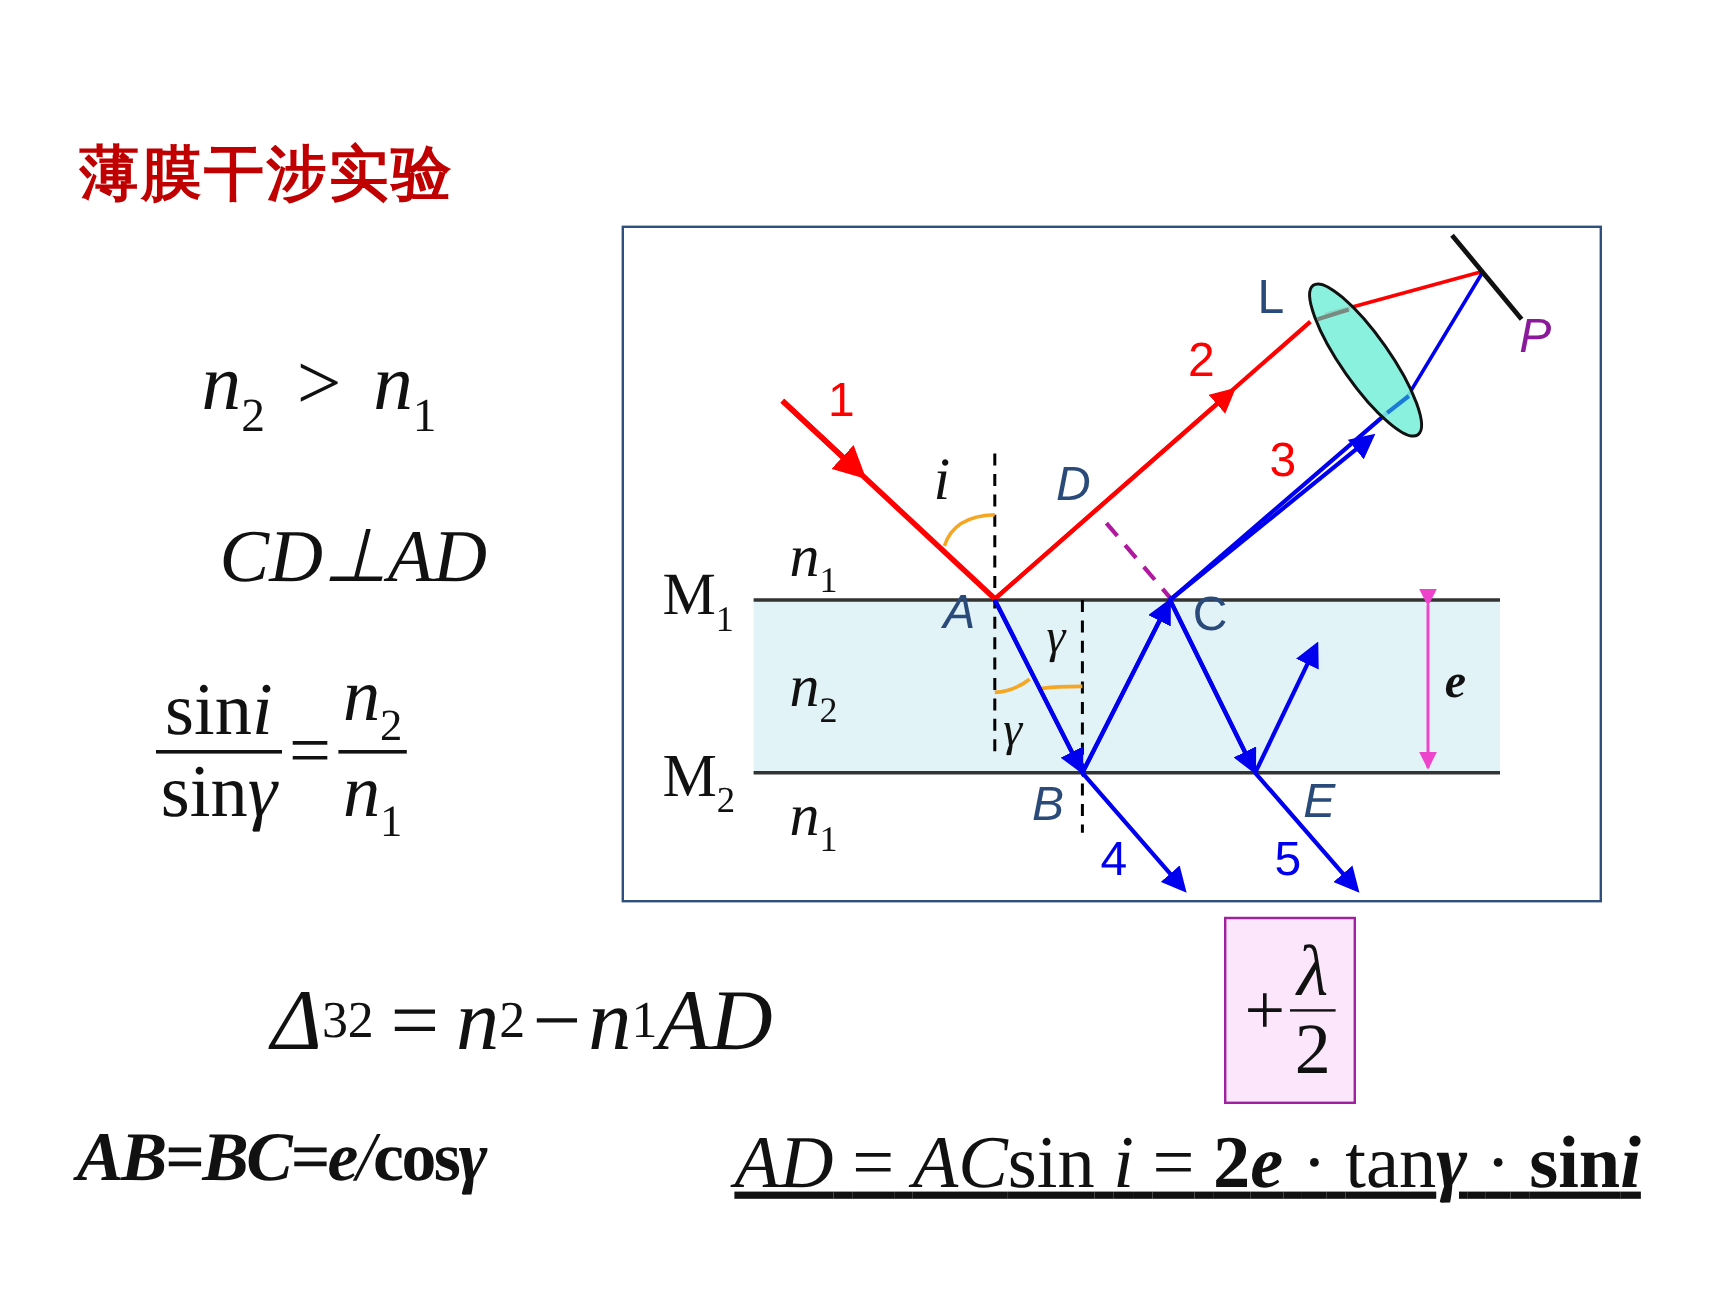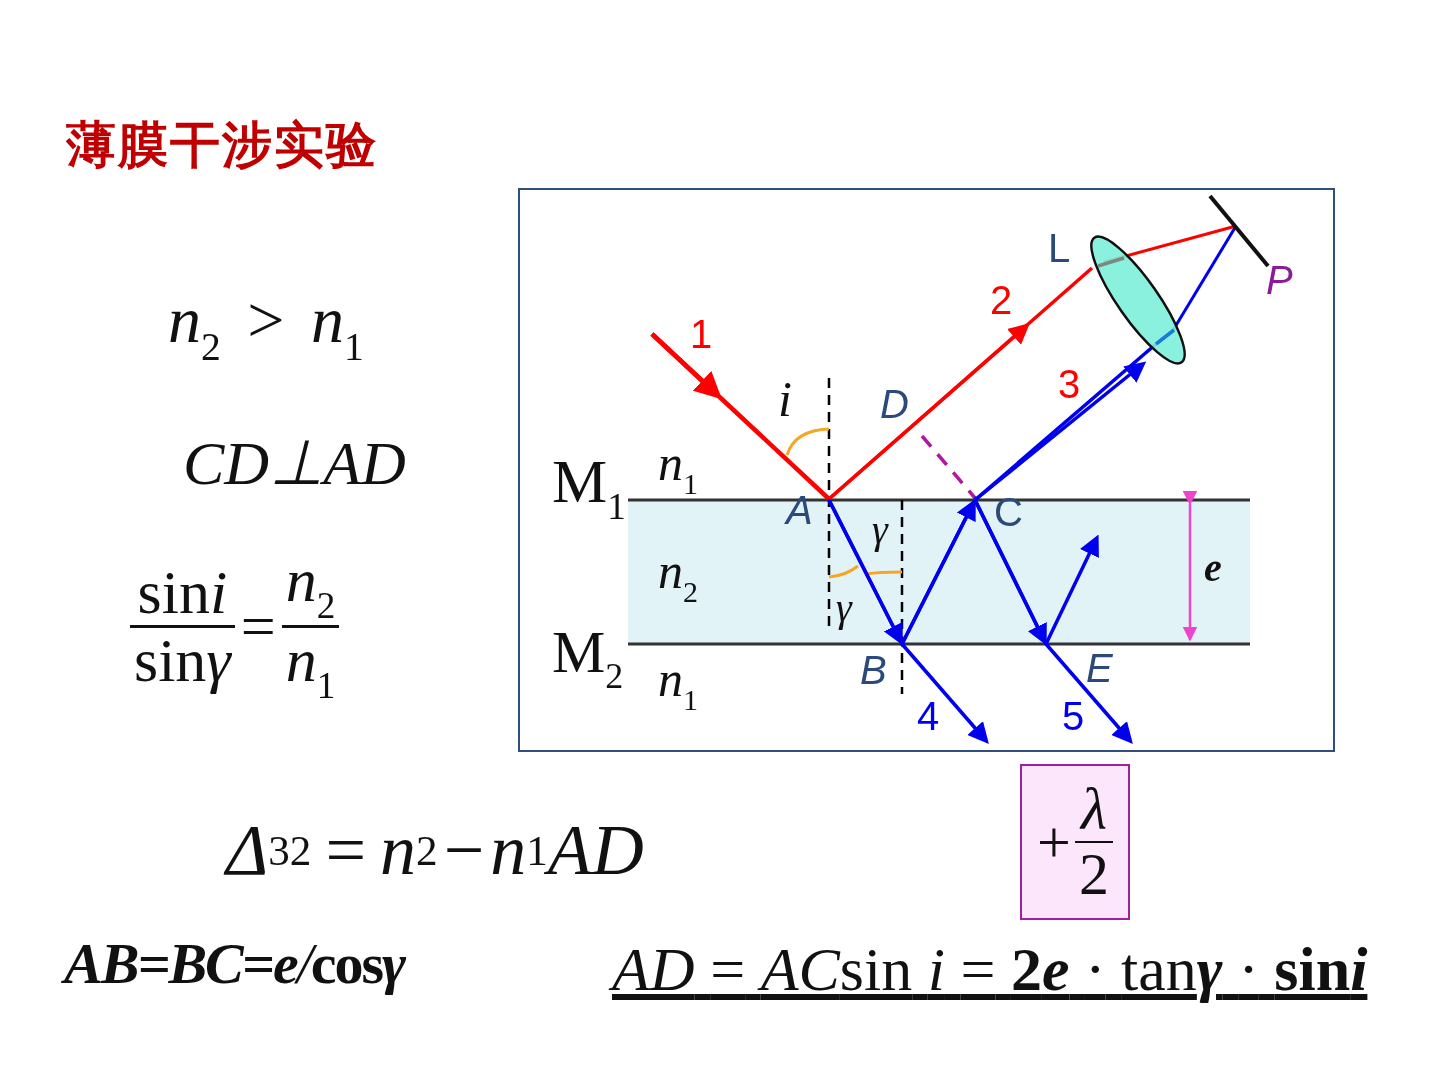--- a/index.html
+++ b/index.html
@@ -106,22 +106,22 @@
   <span class="abs" style="left:528px; top:36px; font:40px 'Liberation Sans',sans-serif; color:#2a4a7a;">L</span>
   <span class="abs" style="left:746px; top:68px; font:italic 40px 'Liberation Sans',sans-serif; color:#8a1a9a;">P</span>
   <span class="abs" style="left:266px; top:298px; font:italic 40px 'Liberation Sans',sans-serif; color:#2a4a7a;">A</span>
   <span class="abs" style="left:340px; top:458px; font:italic 40px 'Liberation Sans',sans-serif; color:#2a4a7a;">B</span>
   <span class="abs" style="left:474px; top:300px; font:40px 'Liberation Sans',sans-serif; color:#2a4a7a;">C</span>
   <span class="abs" style="left:360px; top:192px; font:italic 40px 'Liberation Sans',sans-serif; color:#2a4a7a;">D</span>
   <span class="abs" style="left:566px; top:456px; font:italic 40px 'Liberation Sans',sans-serif; color:#2a4a7a;">E</span>
   <span class="abs math it" style="left:258px; top:180px; font-size:50px;">i</span>
   <span class="abs math it" style="left:352px; top:316px; font-size:40px;">γ</span>
   <span class="abs math it" style="left:316px; top:394px; font-size:40px;">γ</span>
-  <span class="abs math" style="left:32px; top:256px; font-size:62px;"><span>M</span><sub>1</sub></span>
-  <span class="abs math" style="left:32px; top:428px; font-size:60px;text-align:right;"><span>M</span><sub>2</sub></span>
+  <span class="abs math" style="left:32px; top:276px; font-size:50px;"><span>M</span><sub>1</sub></span>
+  <span class="abs math" style="left:32px; top:428px; font-size:51px;text-align:right;"><span>M</span><sub>2</sub></span>
   <span class="abs math" style="left:138px; top:244px; font-size:50px;"><span class="it">n</span><sub>1</sub></span>
   <span class="abs math" style="left:138px; top:352px; font-size:50px;"><span class="it">n</span><sub>2</sub></span>
   <span class="abs math" style="left:138px; top:460px; font-size:50px;"><span class="it">n</span><sub>1</sub></span>
   <span class="abs math it bd" style="left:684px; top:354px; font-size:40px;">e</span>
 </div>
 
 <div class="abs math" style="left:226px; top:800px; font-size:72px; display:flex; align-items:center; height:100px;">
   <span class="it">Δ</span>
     <sub>32</sub>
   <span style="margin:0 14px;">=</span>

